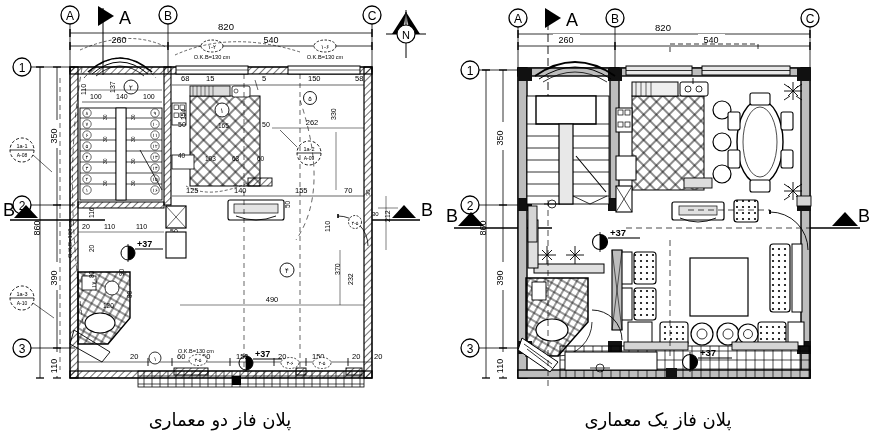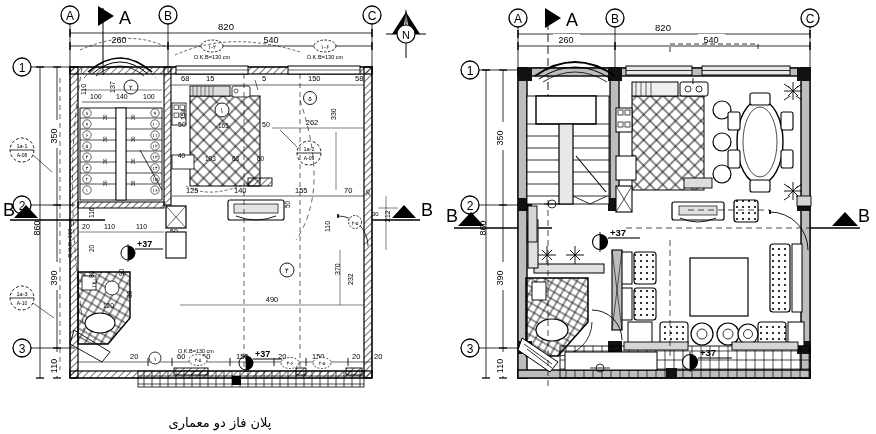--- a/index.html
+++ b/index.html
@@ -5,21 +5,21 @@
 <style>
   html,body{margin:0;padding:0;background:#ffffff;}
   body{width:876px;height:434px;overflow:hidden;
        font-family:"Liberation Sans","DejaVu Sans",sans-serif;color:#000;}
   #stage{position:relative;width:876px;height:434px;background:#fff;}
   .pane{position:absolute;top:0;height:434px;}
   #pane-left{left:0;width:440px;}
   #pane-right{left:440px;width:436px;}
   svg{display:block;}
   .cap{position:absolute;bottom:4px;width:100%;text-align:center;
-       font-family:"DejaVu Sans",sans-serif;font-size:13px;direction:rtl;}
+       font-family:"DejaVu Sans",sans-serif;font-size:18px;direction:rtl;}
   text{font-family:"Liberation Sans",sans-serif;}
 </style>
 </head>
 <body>
 
 <div id="stage">
 
   <div class="pane" id="pane-left">
     <svg width="440" height="400" viewBox="0 0 440 400">
       <defs>
@@ -743,15 +743,16 @@
         <text x="260" y="356" font-size="9.5" font-weight="bold">+37</text>
       </g>
 
       <g stroke="#000" stroke-width="0.7" stroke-dasharray="6,4" fill="none">
         <line x1="108" y1="200" x2="108" y2="388"></line>
         <line x1="230" y1="240" x2="230" y2="360"></line>
         <line x1="248" y1="210" x2="330" y2="210"></line>
         <line x1="186" y1="228" x2="370" y2="228"></line>
       </g>
     </svg>
+    <div class="cap">پلان فاز یک معماری</div>
   </div>
 
 </div>
 
 </body></html>

